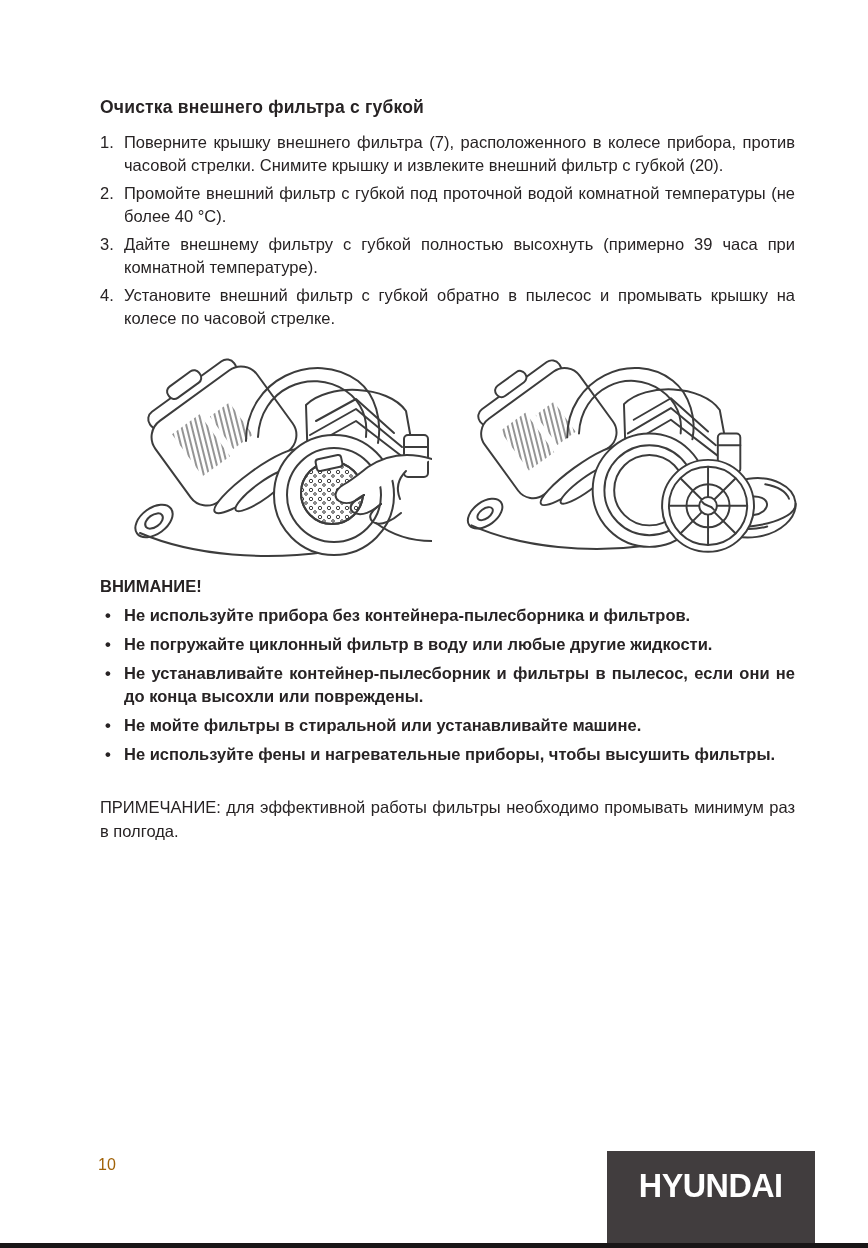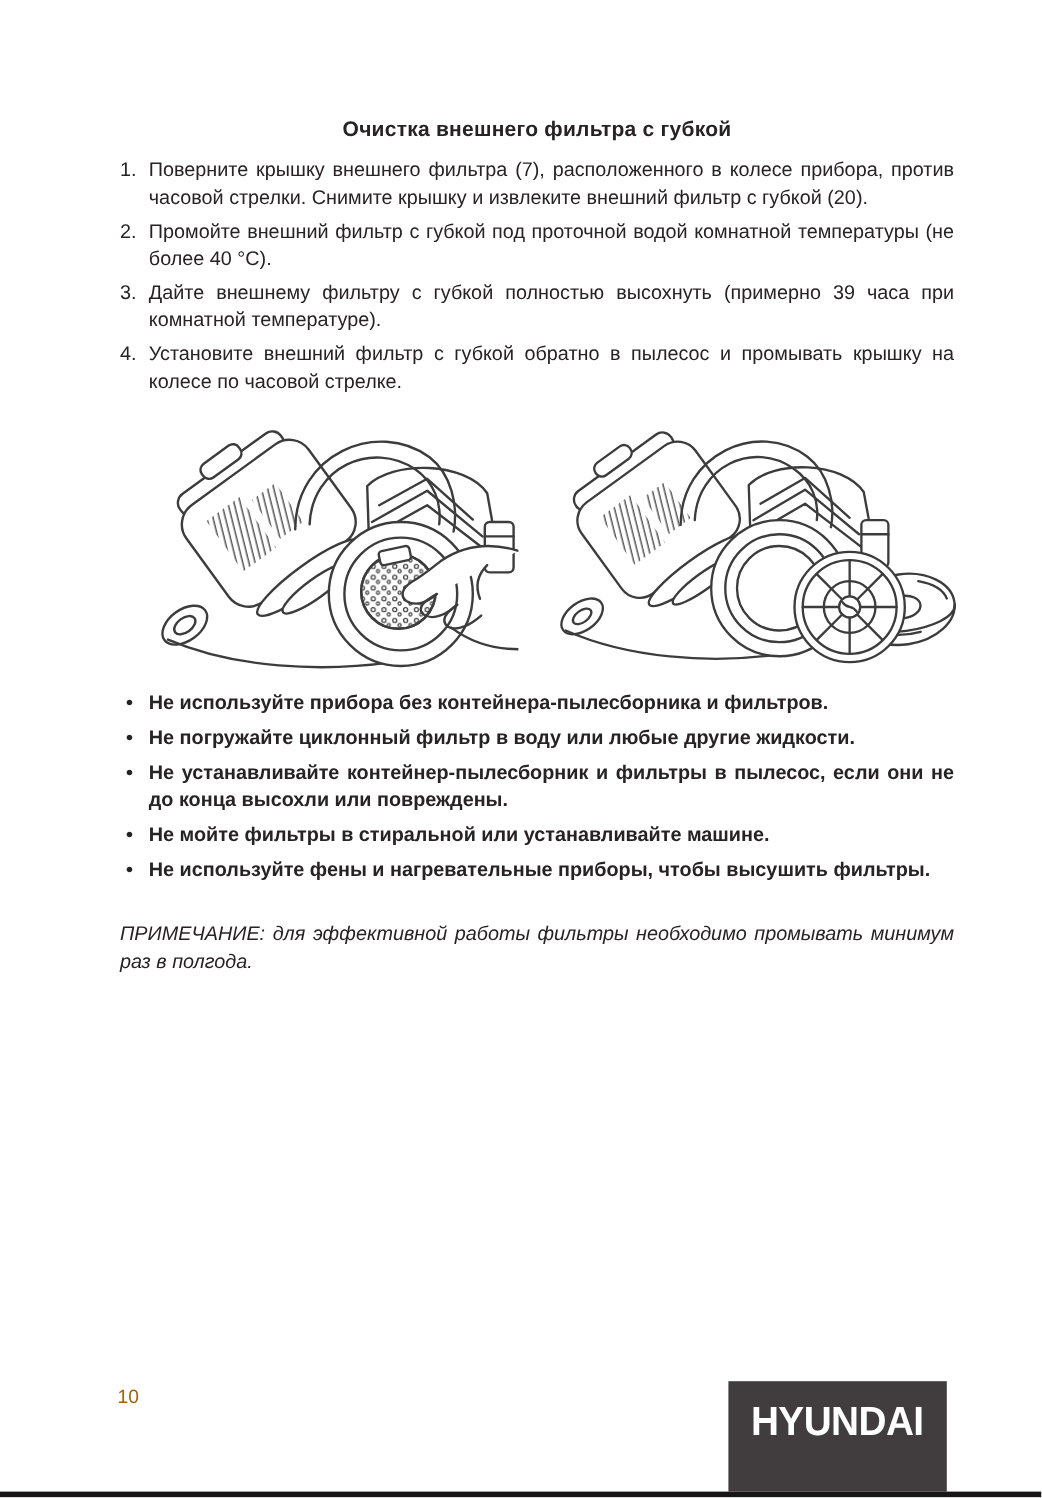--- a/index.html
+++ b/index.html
@@ -12,21 +12,20 @@
     font-family:"Liberation Sans", sans-serif;
     color:var(--text,#272324);
   }
   .content {
     position:absolute; left:100px; top:0; width:695px;
   }
   .heading {
     margin-top:96px;
     font-size:17.5px; font-weight:bold; line-height:22px;
     letter-spacing:.2px;
-    text-align:center;
   }
   .steps { margin-top:13px; }
   .step {
     display:flex;
     font-size:16.5px; line-height:22.5px;
     margin-bottom:6px;
   }
   .step .num { flex:0 0 24px; }
   .step .txt { flex:1; text-align:justify; }
   .figures {
@@ -42,30 +41,30 @@
   }
   .warn-item {
     display:flex;
     font-size:16.5px; font-weight:bold; line-height:22.5px;
     margin-bottom:6.5px;
   }
   .warn-item .marker { flex:0 0 24px; padding-left:5px; }
   .warn-item .txt { flex:1; text-align:justify; }
   .note {
     margin-top:30px;
-    font-size:16.5px; font-style:italic; line-height:24px;
+    font-size:16.5px; line-height:24px;
     text-align:justify;
   }
   .page-number {
     position:absolute; left:98px; top:1156px;
     font-size:16px; color:#a16207;
   }
   .logo-box {
     position:absolute; left:607px; top:1151px;
-    width:182px; height:92px;
+    width:208px; height:92px;
     background:var(--logo_bg,#413d3e);
     text-align:center;
   }
   .logo-text {
     display:inline-block;
     margin-top:15px;
     font-size:34px; font-weight:bold;
     color:var(--logo_fg,#ffffff);
     letter-spacing:-.5px;
     transform:scaleX(.95);
@@ -214,20 +213,21 @@
             <circle cx="268" cy="164" r="22"></circle>
             <path d="M277,164 L308,164 M274.4,170.4 L296,192 M268,173 L268,204 M261.6,170.4 L240,192 M259,164 L228,164 M261.6,157.6 L240,136 M268,155 L268,124 M274.4,157.6 L296,136"></path>
             <circle cx="268" cy="164" r="9" fill="#fff"></circle>
             <path d="M262,160 C266,166 270,162 274,168"></path>
           </g>
         </svg>
       </div>
     </div>
 
     <div class="warning">
+      <div class="warning-title">ВНИМАНИЕ!</div>
 
       <div class="warn-item">
         <span class="marker">•</span>
         <span class="txt">Не используйте прибора без контейнера-пылесборника и фильтров.</span>
       </div>
       <div class="warn-item">
         <span class="marker">•</span>
         <span class="txt">Не погружайте циклонный фильтр в воду или любые другие жидкости.</span>
       </div>
       <div class="warn-item">

